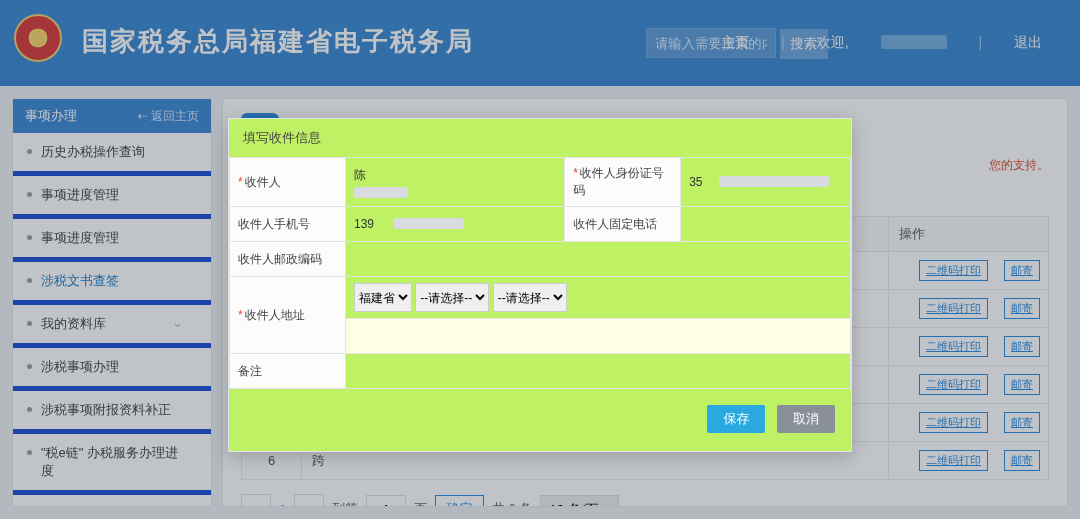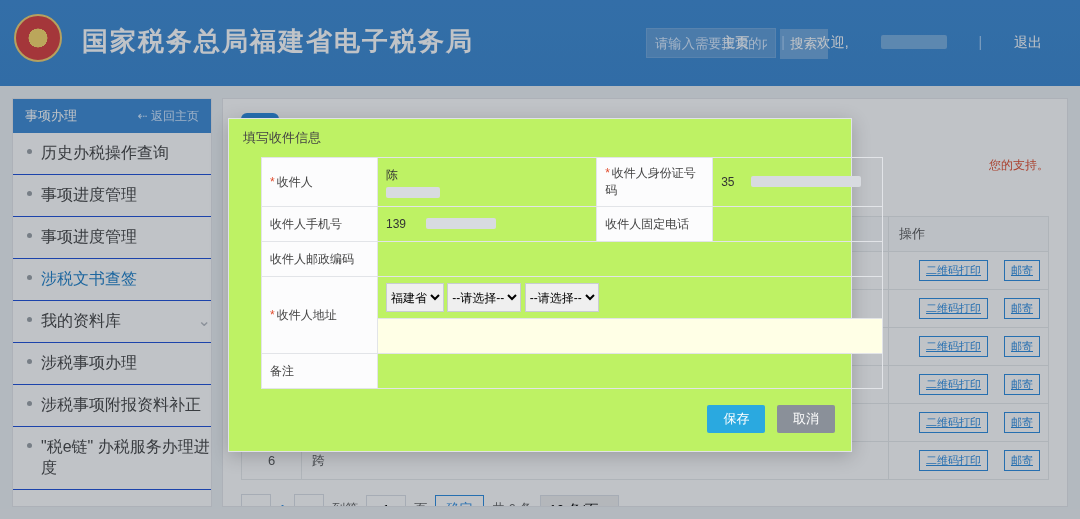--- a/index.html
+++ b/index.html
@@ -19,21 +19,21 @@
   .banner .links .sep { color:#a6cff5; }
   .banner .links .user { display:inline-block; width:66px; height:14px; background:#77addf; border-radius:2px; vertical-align:-2px; }
 
   .layout { display:flex; height:calc(100% - 86px); }
 
   
   .sidebar { width:200px; background:#fff; border:1px solid #e5e7ea; margin:12px 0 12px 12px; padding-bottom:40px;}
   .sidebar .head { height:34px; background:#3c8ad4; color:#fff; display:flex; align-items:center; justify-content:space-between; padding:16px 12px; font-size:13px; }
   .sidebar .head a { color:#cfe6ff; font-size:12px; cursor:pointer; }
   .sidebar ul { list-style:none; }
-  .sidebar li { padding:10px 0 10px 28px; position:relative; border-bottom:1px solid #1d4ed8; font-size:16px; color:#444; cursor:pointer;}
+  .sidebar li { padding:10px 28px 10px 28px; position:relative; border-bottom:5px solid #1d4ed8; font-size:13px; color:#444; cursor:pointer;}
   .sidebar li::before { content:""; position:absolute; left:14px; top:16px; width:5px; height:5px; background:#9aa0a6; border-radius:50%; }
   .sidebar li.active { color:#1e7fc8; }
   .sidebar li .chev { float:right; color:#b8bcc2; }
 
   
   .main { flex:1; margin:12px 12px 12px 10px; background:#fff; border:1px solid #e5e7ea; padding:14px 18px; overflow:hidden; position:relative;}
   .main .page-row { display:flex; align-items:center; }
   .main .page-icon { width:38px; height:38px; background:#2a8be0; border-radius:6px; margin-right:10px; position:relative;}
   .main .page-icon::after{content:"✓"; color:#fff; position:absolute; left:10px; top:6px; font-size:20px;}
   .main .page-title { font-size:22px; color:#333; }
@@ -48,21 +48,21 @@
   .pager input.goto { width:40px; height:28px; border:1px solid #dcdfe6; text-align:center; }
   .pager .ok { height:28px; padding:0 10px; border:1px solid #2a8be0; color:#2a8be0; background:#fff; cursor:pointer;}
   .pager select { height:28px; border:1px solid #dcdfe6; padding:0 4px;}
   .op-btn { display:inline-block; border:1px solid #2a8be0; color:#2a8be0; font-size:11px; padding:2px 6px; margin-left:16px; background:#fff; cursor:pointer;text-decoration:underline;}
   .op-cell { text-align:right !important; padding-right:8px !important;}
 
   
   .mask { position:absolute; left:0; top:0; right:0; bottom:0; background:rgba(30,40,55,0.28); display:flex; align-items:flex-start; justify-content:center;}
   .modal { margin-top:118px; width:624px; background:#bef264; border:1px solid #e0e3e7; box-shadow:0 4px 18px rgba(0,0,0,.2);}
   .modal .mtitle { padding:10px 14px; font-size:13px; color:#444;}
-  .modal table.form { width:100%; border-collapse:collapse;margin-left:32px; }
+  .modal table.form { width:100%; border-collapse:collapse; }
   .modal table.form td { border:1px solid #e2e4e8; padding:6px 8px; font-size:12px; color:#444; height:32px;}
   .modal table.form td.lbl { width:116px; background:#fcfcfd;}
   .modal .req { color:#e14d2e; margin-right:2px;}
   .modal input.fi { width:95%; height:22px; border:none; outline:none; font-size:12px; color:#333; background:transparent;}
   .modal select.fs { height:29px; border:1px solid #c8ccd2; font-size:12px;}
   .modal .addrrow td { background:#ffffe6;}
   .modal .footer { padding:16px 16px 18px; text-align:right;}
   .modal .footer button { height:28px; padding:0 16px; border:none; color:#fff; font-size:13px; cursor:pointer; margin-left:8px; border-radius:2px;}
   .modal .save { background:#2aa9e0;}
   .modal .cancel { background:#8a9099;}

